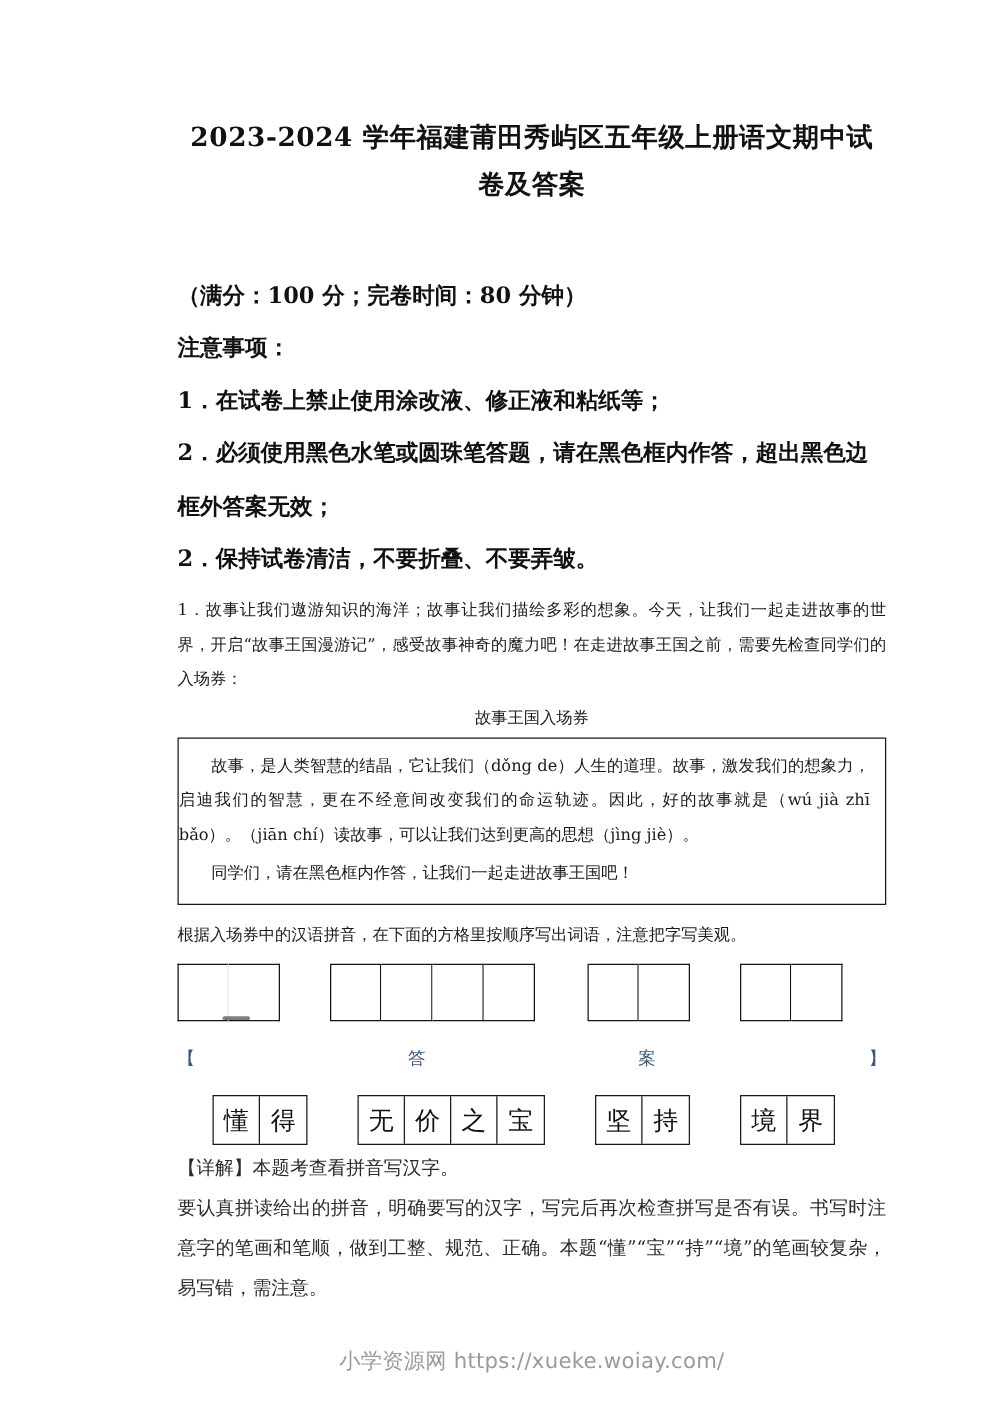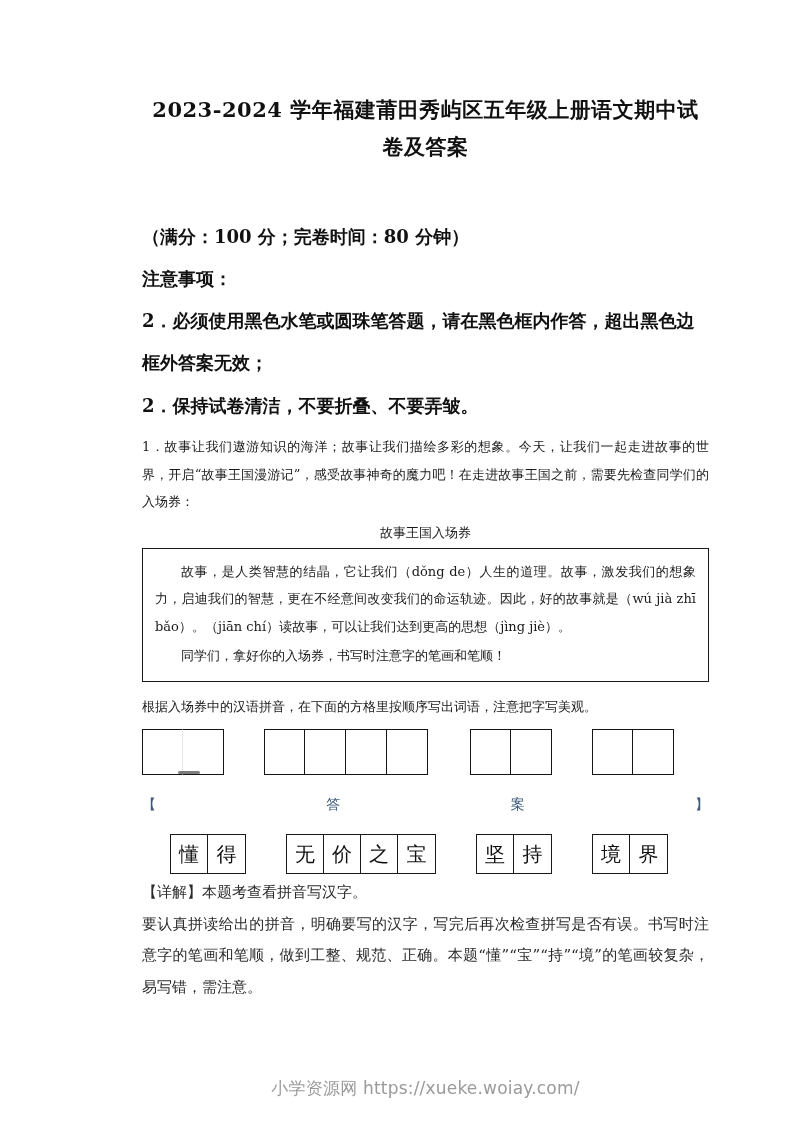--- a/index.html
+++ b/index.html
@@ -64,21 +64,21 @@
     text-align: center;
     font-size: 13px;
     line-height: 2.0;
     margin-top: 4px;
     color: #1a1a1a;
   }
 
   
   .ticket-box {
     border: 1.4px solid #1a1a1a;
-    padding: 9px 12px 11px 12px;
+    padding: 9px 12px 11px 0;
     margin-top: 2px;
   }
   .ticket-para {
     font-size: 13px;
     line-height: 2.12;
     text-align: justify;
     text-justify: inter-ideograph;
     text-indent: 2em;
     margin: 0;
     color: #1a1a1a;
@@ -217,31 +217,32 @@
 </head>
 <body>
 
 <div class="page">
 
   <h1 class="doc-title">2023-2024 学年福建莆田秀屿区五年级上册语文期中试卷及答案</h1>
 
   <div class="meta-block">
     <div class="meta-line bold">（满分：100 分；完卷时间：80 分钟）</div>
     <div class="meta-line bold">注意事项：</div>
+    <div class="meta-line bold">1．在试卷上禁止使用涂改液、修正液和粘纸等；</div>
     <div class="meta-line bold">2．必须使用黑色水笔或圆珠笔答题，请在黑色框内作答，超出黑色边框外答案无效；</div>
     <div class="meta-line bold">2．保持试卷清洁，不要折叠、不要弄皱。</div>
   </div>
 
   <div class="question">1．故事让我们遨游知识的海洋；故事让我们描绘多彩的想象。今天，让我们一起走进故事的世界，开启“故事王国漫游记”，感受故事神奇的魔力吧！在走进故事王国之前，需要先检查同学们的入场券：</div>
 
   <div class="ticket-title">故事王国入场券</div>
 
   <div class="ticket-box">
     <p class="ticket-para">故事，是人类智慧的结晶，它让我们（dǒng de）人生的道理。故事，激发我们的想象力，启迪我们的智慧，更在不经意间改变我们的命运轨迹。因此，好的故事就是（wú jià zhī bǎo）。（jiān chí）读故事，可以让我们达到更高的思想（jìng jiè）。</p>
-    <p class="ticket-para">同学们，拿好你的入场券，书写时注意字的笔画和笔顺！</p>
+    <p class="ticket-para">同学们，请在黑色框内作答，让我们一起走进故事王国吧！</p>
   </div>
 
   <div class="prompt">根据入场券中的汉语拼音，在下面的方格里按顺序写出词语，注意把字写美观。</div>
 
   <div class="grid-row" id="blank-grid-row">
       <div class="hand-grid faint-divider">
         <div class="cell"></div>
         <div class="cell"></div>
       </div>
       <div class="hand-grid" style="margin-left: 40px;">

